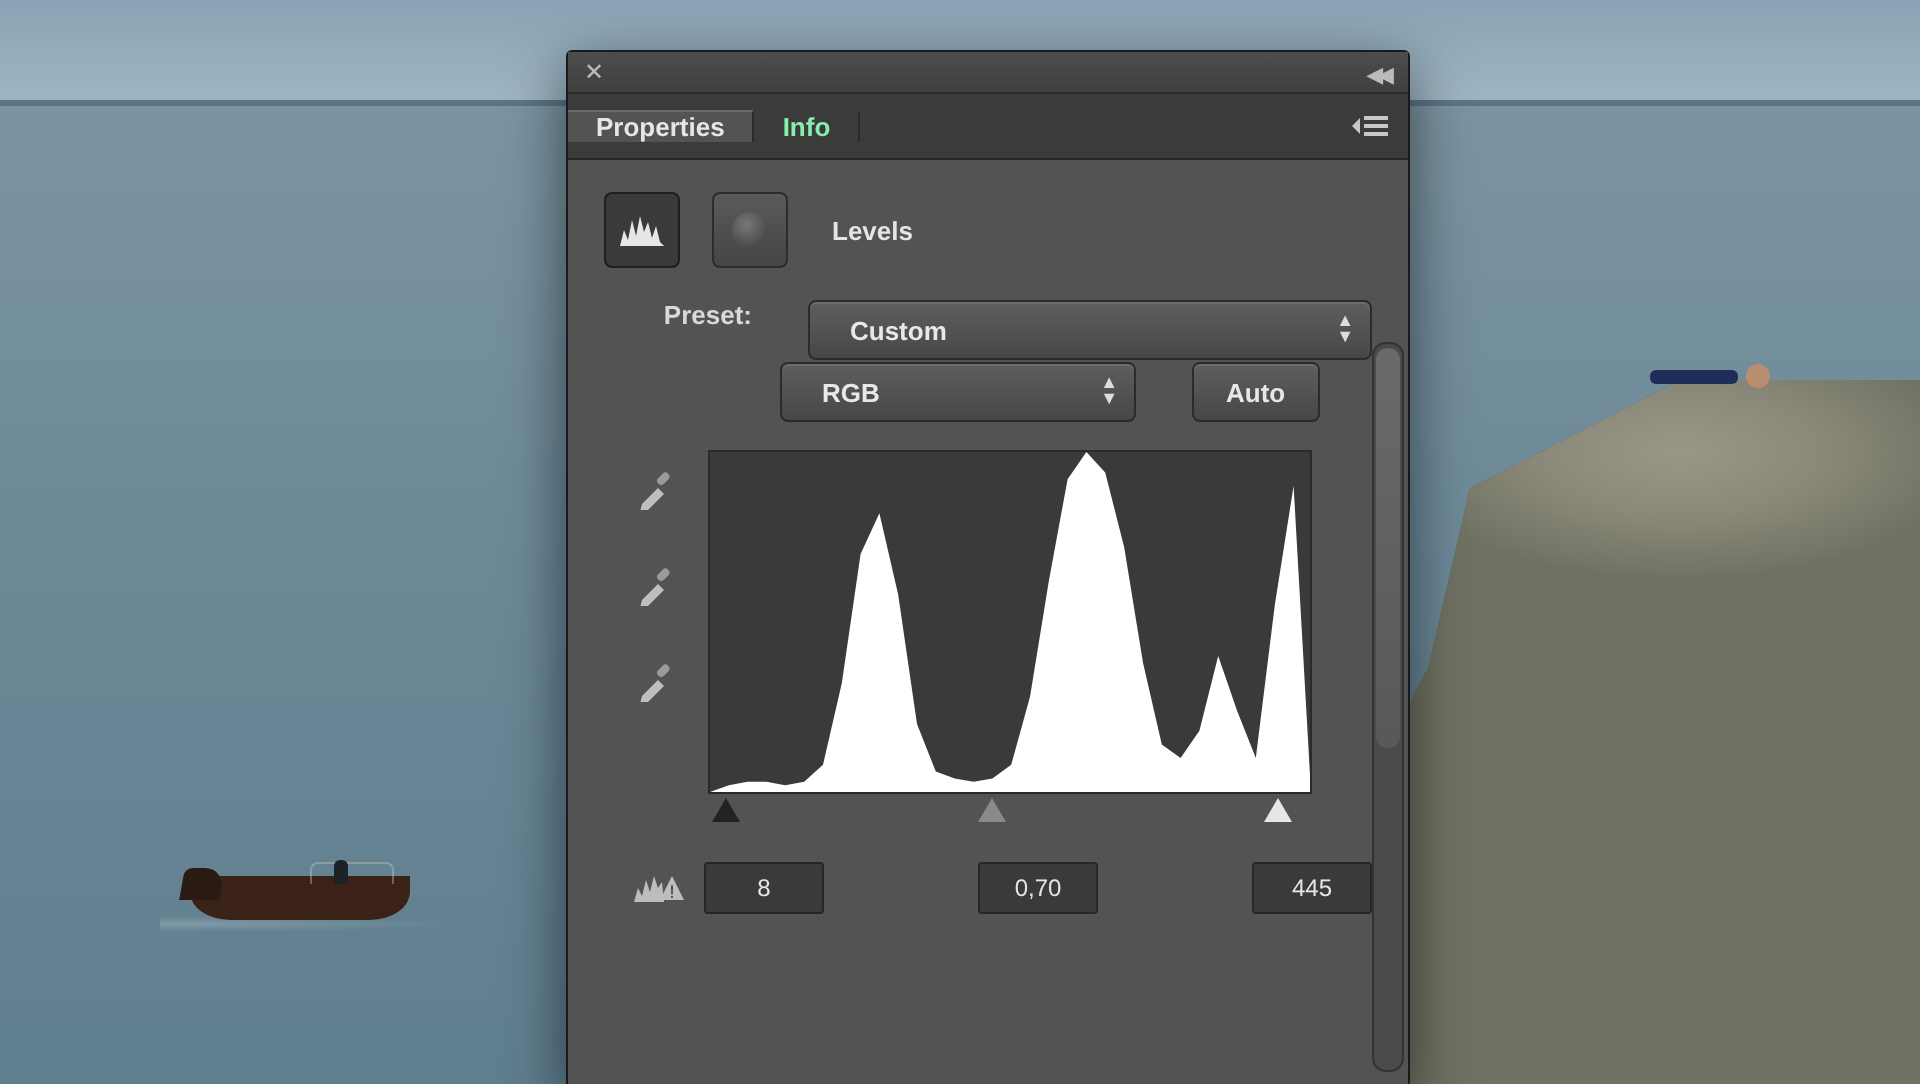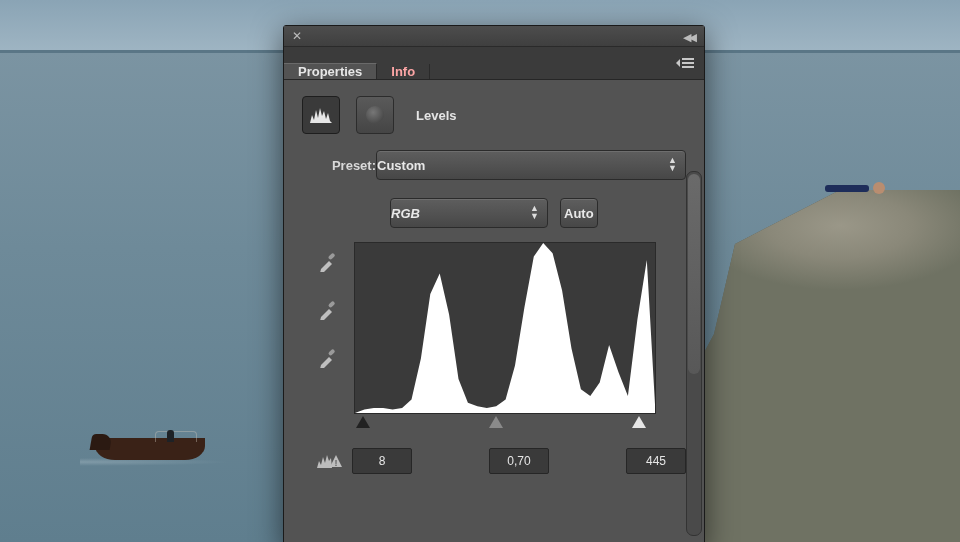--- a/index.html
+++ b/index.html
@@ -22,38 +22,38 @@
   .hull::before{content:"";position:absolute;left:-4px;top:-4px;width:20px;height:16px;background:#2b1a12;border-radius:4px 10px 0 0;transform:skewX(-10deg);}
   .rail{position:absolute;left:60px;bottom:18px;width:40px;height:10px;border:1px solid #ccc6bc66;border-bottom:none;border-radius:4px 4px 0 0;}
   .man{position:absolute;left:72px;bottom:18px;width:7px;height:12px;background:#1e2226;border-radius:3px 3px 0 0;}
   .wake{position:absolute;left:80px;top:458px;width:150px;height:8px;background:radial-gradient(ellipse at left,#9ab0bb88,#0000 70%);}
 
   
   .panel{position:absolute;left:283px;top:25px;width:420px;height:520px;background:#535353;border:1px solid #1a1a1a;border-radius:3px;box-shadow:0 8px 30px rgba(0,0,0,.55);}
   .titlebar{height:20px;background:linear-gradient(#4d4d4d,#3f3f3f);border-bottom:1px solid #2a2a2a;position:relative;}
   .close-x{position:absolute;left:8px;top:3px;color:#bbb;cursor:pointer;font-size:12px;}
   .collapse{position:absolute;right:10px;top:5px;color:#bbb;font-size:11px;letter-spacing:-3px;cursor:pointer;}
-  .tabs{height:32px;background:#3b3b3b;border-bottom:1px solid #262626;display:flex;align-items:flex-end;position:relative;}
-  .tab{padding:0 14px;display:flex;align-items:center;font-weight:bold;color:#fca5a5;border-right:1px solid #2a2a2a;cursor:pointer;}
+  .tabs{height:32px;background:#3b3b3b;border-bottom:1px solid #262626;display:flex;align-items:center;position:relative;}
+  .tab{padding:0 14px;display:flex;align-items:center;font-weight:bold;color:#86efac;border-right:1px solid #2a2a2a;cursor:pointer;}
   .tab.active{background:#535353;color:#e6e6e6;border-top:1px solid #6a6a6a;}
   .tab-menu{position:absolute;right:10px;top:9px;color:#bbb;cursor:pointer;}
   .body{padding:12px 18px;}
   .iconrow{display:flex;align-items:center;gap:16px;margin:4px 0 16px;}
   .sqbtn{width:36px;height:36px;border:1px solid #2c2c2c;border-radius:4px;background:linear-gradient(#5a5a5a,#454545);display:flex;align-items:center;justify-content:center;}
   .sqbtn.sel{background:#3a3a3a;border-color:#1e1e1e;}
   .sqbtn svg,.sqbtn .circ{display:block;}
   .circ{width:18px;height:18px;border-radius:50%;background:radial-gradient(circle at 40% 35%,#777,#4b4b4b 70%);}
   .panel-title{font-weight:bold;color:#e5e5e5;margin-left:6px;}
-  .row{display:flex;align-items:center;gap:0;margin-bottom:18px;}
+  .row{display:flex;align-items:flex-start;gap:28px;margin-bottom:1px;}
   .lbl{width:74px;text-align:right;color:#d9d9d9;font-weight:bold;}
-  .select{flex:1;height:28px;background:linear-gradient(#5e5e5e,#474747);border:1px solid #2b2b2b;border-radius:4px;display:flex;align-items:center;padding:0 26px 0 0;position:relative;color:#e8e8e8;font-weight:bold;box-shadow:inset 0 1px 0 #6e6e6e;}
+  .select{flex:1;height:28px;background:linear-gradient(#5e5e5e,#474747);border:1px solid #2b2b2b;border-radius:4px;display:flex;align-items:center;padding:0 26px 0 20px;position:relative;color:#e8e8e8;font-weight:bold;box-shadow:inset 0 1px 0 #6e6e6e;}
   .select .arrows{position:absolute;right:8px;top:5px;font-size:9px;line-height:8px;color:#ddd;text-align:center;}
-  .btn{height:28px;padding:0 3px;background:linear-gradient(#5e5e5e,#474747);border:1px solid #2b2b2b;border-radius:4px;display:flex;align-items:center;font-weight:bold;color:#e8e8e8;box-shadow:inset 0 1px 0 #6e6e6e;cursor:pointer;}
+  .btn{height:28px;padding:0 16px;background:linear-gradient(#5e5e5e,#474747);border:1px solid #2b2b2b;border-radius:4px;display:flex;align-items:center;font-weight:bold;color:#e8e8e8;box-shadow:inset 0 1px 0 #6e6e6e;cursor:pointer;margin-left:16px;}
   .controls-row{display:flex;gap:12px;margin-left:88px;margin-bottom:14px;}
-  .controls-row .select{flex:none;width:130px;font-style:italic;}
+  .controls-row .select{flex:none;width:130px;}
   .hist-area{display:flex;gap:12px;margin-left:14px;}
   .droppers{display:flex;flex-direction:column;gap:22px;padding-top:6px;}
   .dropper{width:26px;height:26px;display:flex;align-items:center;justify-content:center;cursor:pointer;}
   .histwrap{width:300px;}
   .hist{width:300px;height:170px;background:#3a3a3a;border:1px solid #2a2a2a;position:relative;overflow:hidden;}
   .hist svg{position:absolute;inset:0;}
   .sliders{position:relative;height:18px;width:300px;}
   .tri{position:absolute;top:2px;width:0;height:0;border-left:7px solid transparent;border-right:7px solid transparent;cursor:pointer;}
   .tri.black{border-bottom:12px solid #222;}
   .tri.gray{border-bottom:12px solid #8a8a8a;}

